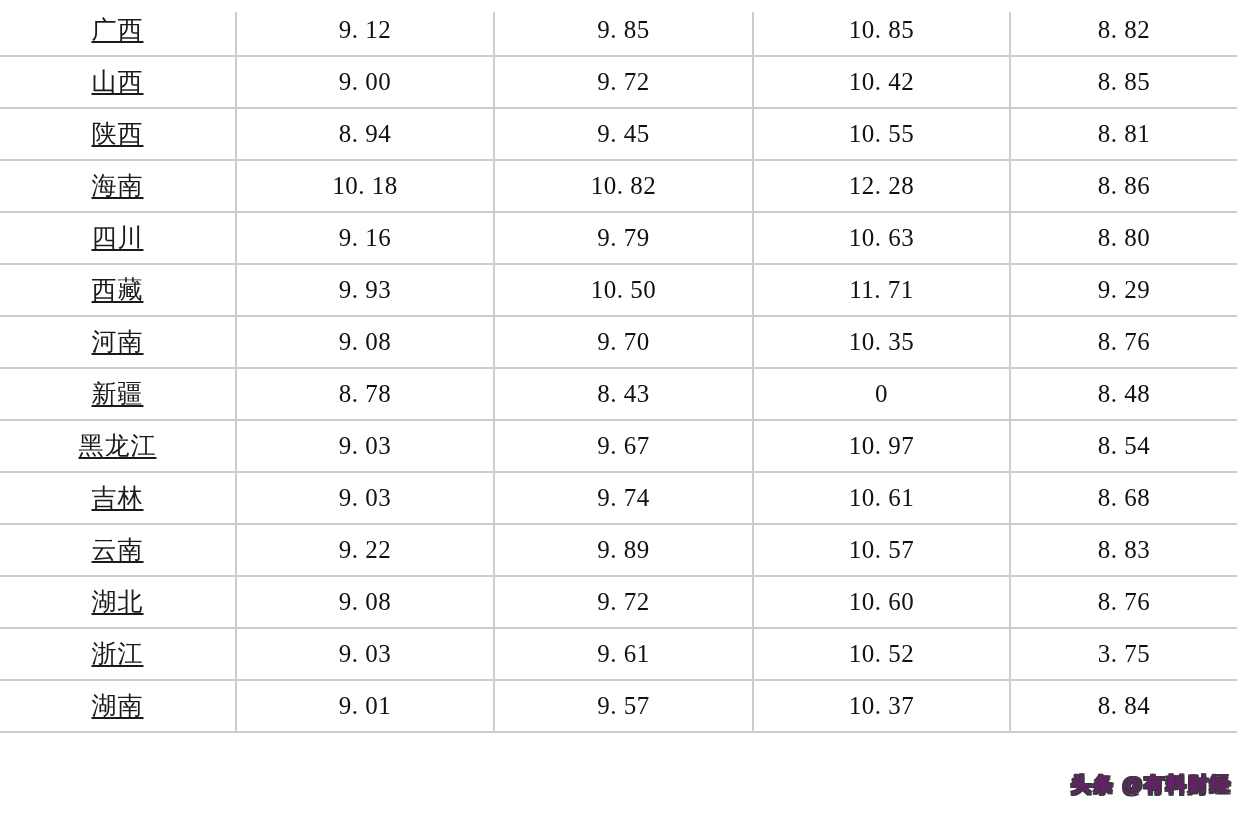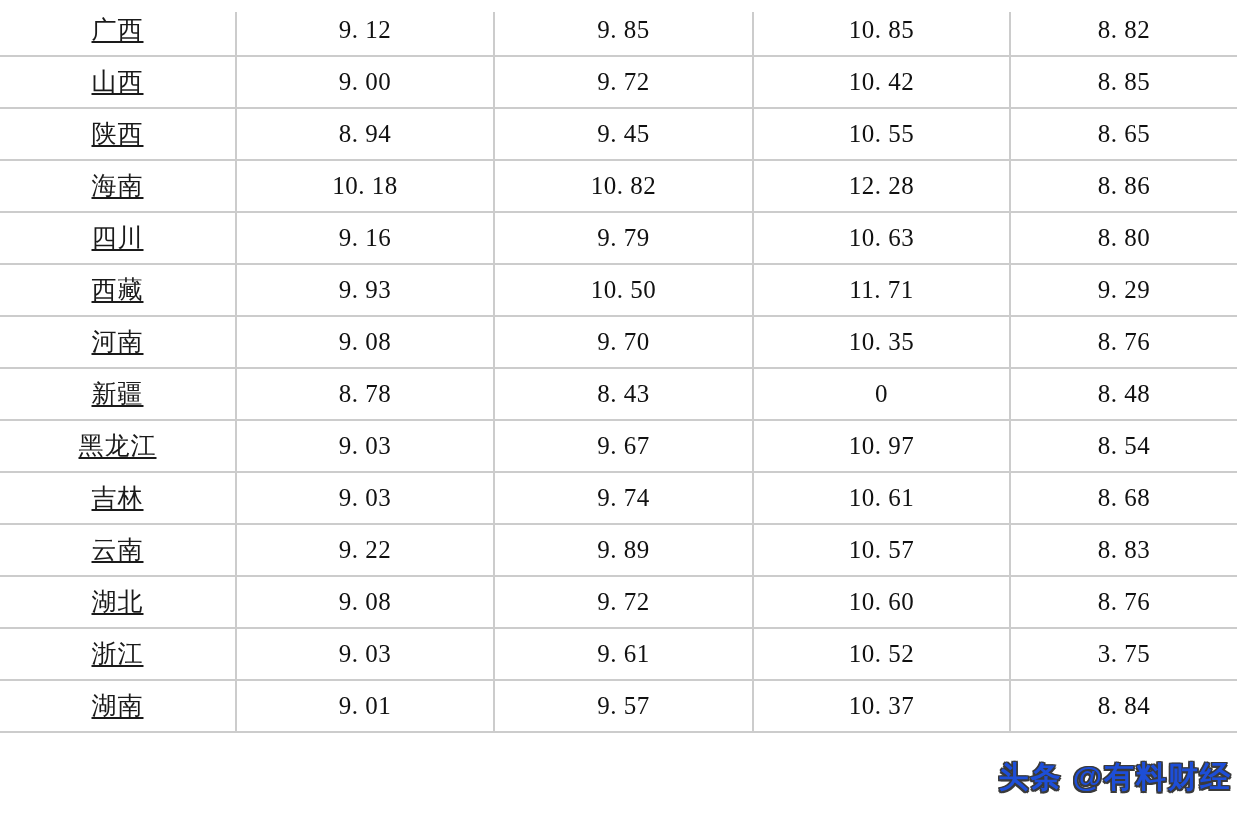--- a/index.html
+++ b/index.html
@@ -77,23 +77,23 @@
     letter-spacing: 0.5px;
     white-space: pre;
   }
 
   
   #watermark {
     position: absolute;
     right: 8px;
     bottom: 22px;
     font-family: "Liberation Sans", "DejaVu Sans", sans-serif;
-    font-size: 30px;
+    font-size: 20px;
     font-weight: bold;
-    color: #1d4ed8;
+    color: #701a75;
     letter-spacing: 2px;
     text-shadow:
       -1.5px -1.5px 0 #3a3a3a,
        1.5px -1.5px 0 #3a3a3a,
       -1.5px  1.5px 0 #3a3a3a,
        1.5px  1.5px 0 #3a3a3a,
        0     -1.5px 0 #3a3a3a,
        0      1.5px 0 #3a3a3a,
       -1.5px  0     0 #3a3a3a,
        1.5px  0     0 #3a3a3a;
@@ -128,21 +128,21 @@
           <td class="value-cell">9. 00</td>
           <td class="value-cell">9. 72</td>
           <td class="value-cell">10. 42</td>
           <td class="value-cell val-last">8. 85</td>
         </tr>
         <tr>
           <td class="province-cell"><span class="province-link">陕西</span></td>
           <td class="value-cell">8. 94</td>
           <td class="value-cell">9. 45</td>
           <td class="value-cell">10. 55</td>
-          <td class="value-cell val-last">8. 65</td>
+          <td class="value-cell val-last">8. 81</td>
         </tr>
         <tr>
           <td class="province-cell"><span class="province-link">海南</span></td>
           <td class="value-cell">10. 18</td>
           <td class="value-cell">10. 82</td>
           <td class="value-cell">12. 28</td>
           <td class="value-cell val-last">8. 86</td>
         </tr>
         <tr>
           <td class="province-cell"><span class="province-link">四川</span></td>

